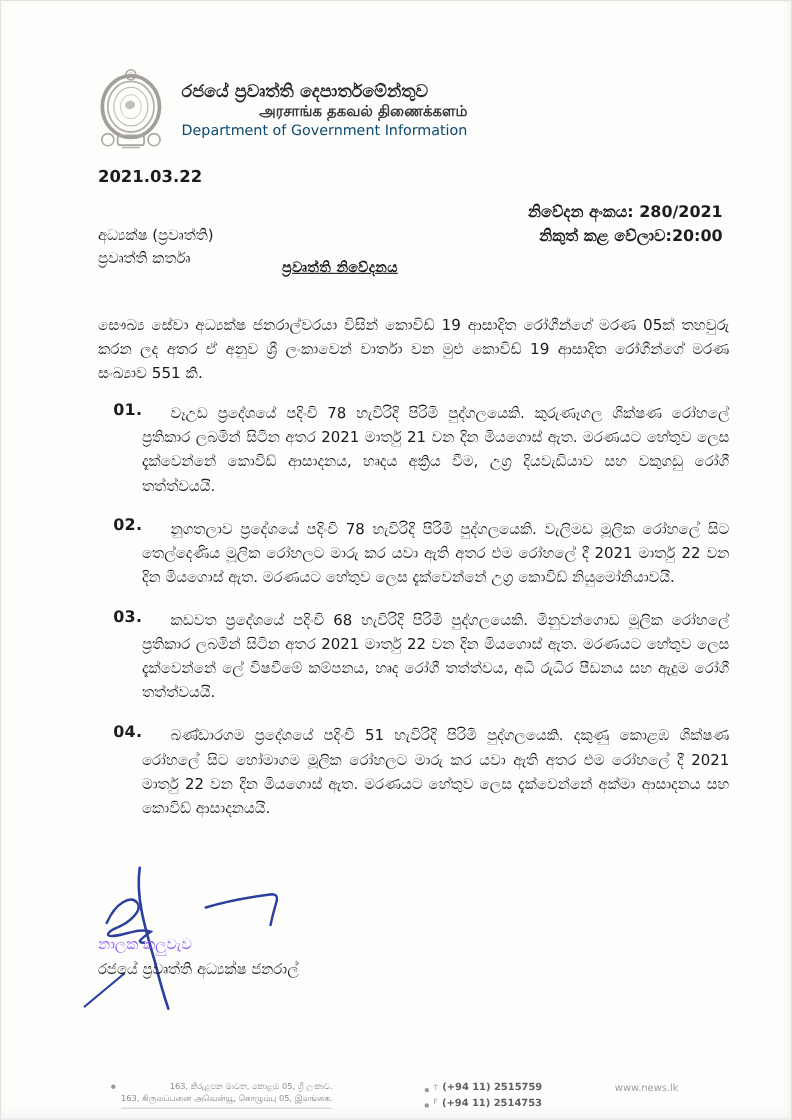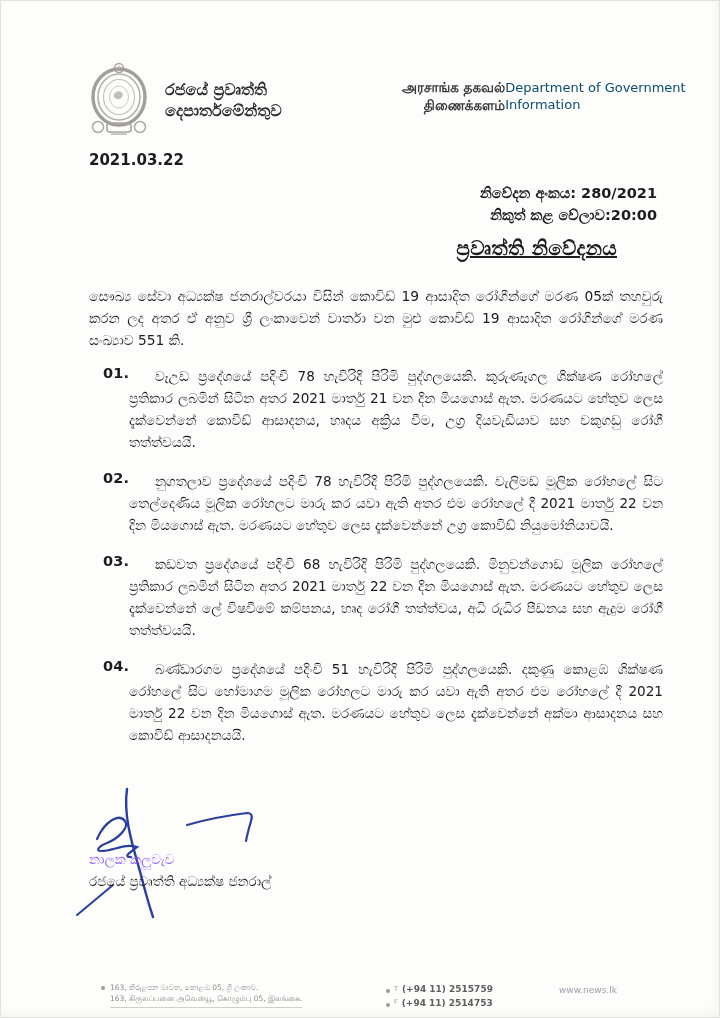--- a/index.html
+++ b/index.html
@@ -13,33 +13,33 @@
   }
   .page{
     position:absolute;inset:0;
     background:#fdfdfc;
     border:1px solid #e3e2df;
     box-shadow:inset -3px -4px 10px rgba(0,0,0,0.04);
   }
   
   .header{position:absolute;top:60px;left:86px;display:flex;align-items:center;gap:14px;}
   .emblem{width:64px;height:78px;flex:0 0 auto;}
-  .dept-names{display:flex;flex-direction:row;line-height:1.32;}
+  .dept-names{display:flex;flex-direction:column;line-height:1.32;}
   .dept-si{font-size:16px;font-weight:bold;color:#2b2b2b;}
   .dept-ta{font-size:13.5px;font-weight:bold;color:#3a3a3a;font-family:"DejaVu Serif","Liberation Serif",serif;text-align:right;}
   .dept-en{font-size:13px;font-weight:normal;color:#0c4a6e;}
   
   .date{position:absolute;top:150px;left:88px;font-size:15px;font-weight:bold;}
   .release-meta{position:absolute;top:182px;right:62px;text-align:right;line-height:1.5;}
   .release-no{font-size:14.5px;font-weight:bold;}
   .release-time{font-size:14.5px;font-weight:bold;text-align:right;}
   .to-block{position:absolute;top:203px;left:88px;line-height:1.55;font-size:13.5px;}
   .doc-title{
-    position:absolute;top:235px;left:0;width:616px;text-align:right;
-    font-size:20px;font-weight:bold;text-decoration:underline;
+    position:absolute;top:235px;left:0;width:616px;text-align:center;
+    font-size:13px;font-weight:bold;text-decoration:underline;
     letter-spacing:0.3px;
   }
   
   .content{position:absolute;top:264px;left:88px;width:574px;}
   .intro{
     font-size:13.8px;line-height:1.6;text-align:justify;
     min-height:60px;margin-bottom:14px;margin-top:20px;
   }
   .item{position:relative;padding-left:40px;margin-bottom:17px;text-align:justify;}
   .item-no{position:absolute;left:14px;top:0;font-size:14.5px;font-weight:bold;letter-spacing:0.2px;}
@@ -49,21 +49,21 @@
   .sig-block{position:absolute;top:786px;left:74px;width:320px;}
   .sig-svg{position:absolute;top:0;left:0;width:220px;height:132px;}
   .sig-name{position:absolute;top:64px;left:14px;font-size:13.5px;color:#8b5cf6;}
   .sig-title{position:absolute;top:86px;left:14px;font-size:13.5px;color:#222;}
   
   .footer{
     position:absolute;top:982px;left:0;width:720px;
     display:flex;align-items:flex-start;color:#8b8b89;
   }
   .f-col{display:flex;gap:5px;}
-  .f-address{margin-left:100px;width:235px;font-size:7.5px;line-height:1.45;}
+  .f-address{margin-left:100px;width:235px;font-size:7.5px;line-height:1.45;text-align:right;}
   .f-bullet{width:4px;height:4px;border-radius:50%;background:#9a9a98;margin-top:3px;flex:0 0 auto;}
   .f-addr-lines{border-bottom:1px solid #cfcfcc;padding-bottom:2px;}
   .f-phones{margin-left:50px;font-size:9px;line-height:1.5;color:#6e6e6c;}
   .f-phone-row{display:flex;align-items:center;gap:4px;}
   .f-label{font-size:6.5px;color:#a0a09e;}
   .f-num{font-weight:bold;color:#5f5f5d;}
   .f-web{margin-left:66px;font-size:9px;color:#9aa0a6;margin-top:2px;}
 </style>
 </head>
 <body>
@@ -88,20 +88,24 @@
       <span class="dept-si">රජයේ ප්‍රවෘත්ති දෙපාර්තමේන්තුව</span>
       <span class="dept-ta">அரசாங்க தகவல் திணைக்களம்</span>
       <span class="dept-en">Department of Government Information</span>
     </div>
   </div>
 
   <div class="date">2021.03.22</div>
   <div class="release-meta">
     <div class="release-no">නිවේදන අංකය: 280/2021</div>
     <div class="release-time">නිකුත් කළ වේලාව:20:00</div>
+  </div>
+  <div class="to-block">
+    <div>අධ්‍යක්ෂ (ප්‍රවෘත්ති)</div>
+    <div>ප්‍රවෘත්ති කර්තෘ</div>
   </div>
   <div class="doc-title">ප්‍රවෘත්ති නිවේදනය</div>
 
   <div class="content">
     <p class="intro">සෞඛ්‍ය සේවා අධ්‍යක්ෂ ජනරාල්වරයා විසින් කොවිඩ් 19 ආසාදිත රෝගීන්ගේ මරණ 05ක් තහවුරු කරන ලද අතර ඒ අනුව ශ්‍රී ලංකාවෙන් වාර්තා වන මුළු කොවිඩ් 19 ආසාදිත රෝගීන්ගේ මරණ සංඛ්‍යාව 551 කි.</p>
 
     <div class="item i1">
       <span class="item-no">01.</span>
       <span class="item-text">වෑඋඩ ප්‍රදේශයේ පදිංචි 78 හැවිරිදි පිරිමි පුද්ගලයෙකි. කුරුණෑගල ශික්ෂණ රෝහලේ ප්‍රතිකාර ලබමින් සිටින අතර 2021 මාර්තු 21 වන දින මියගොස් ඇත. මරණයට හේතුව ලෙස දැක්වෙන්නේ කොවිඩ් ආසාදනය, හෘදය අක්‍රිය වීම, උග්‍ර දියවැඩියාව සහ වකුගඩු රෝගී තත්ත්වයයි.</span>
     </div>

